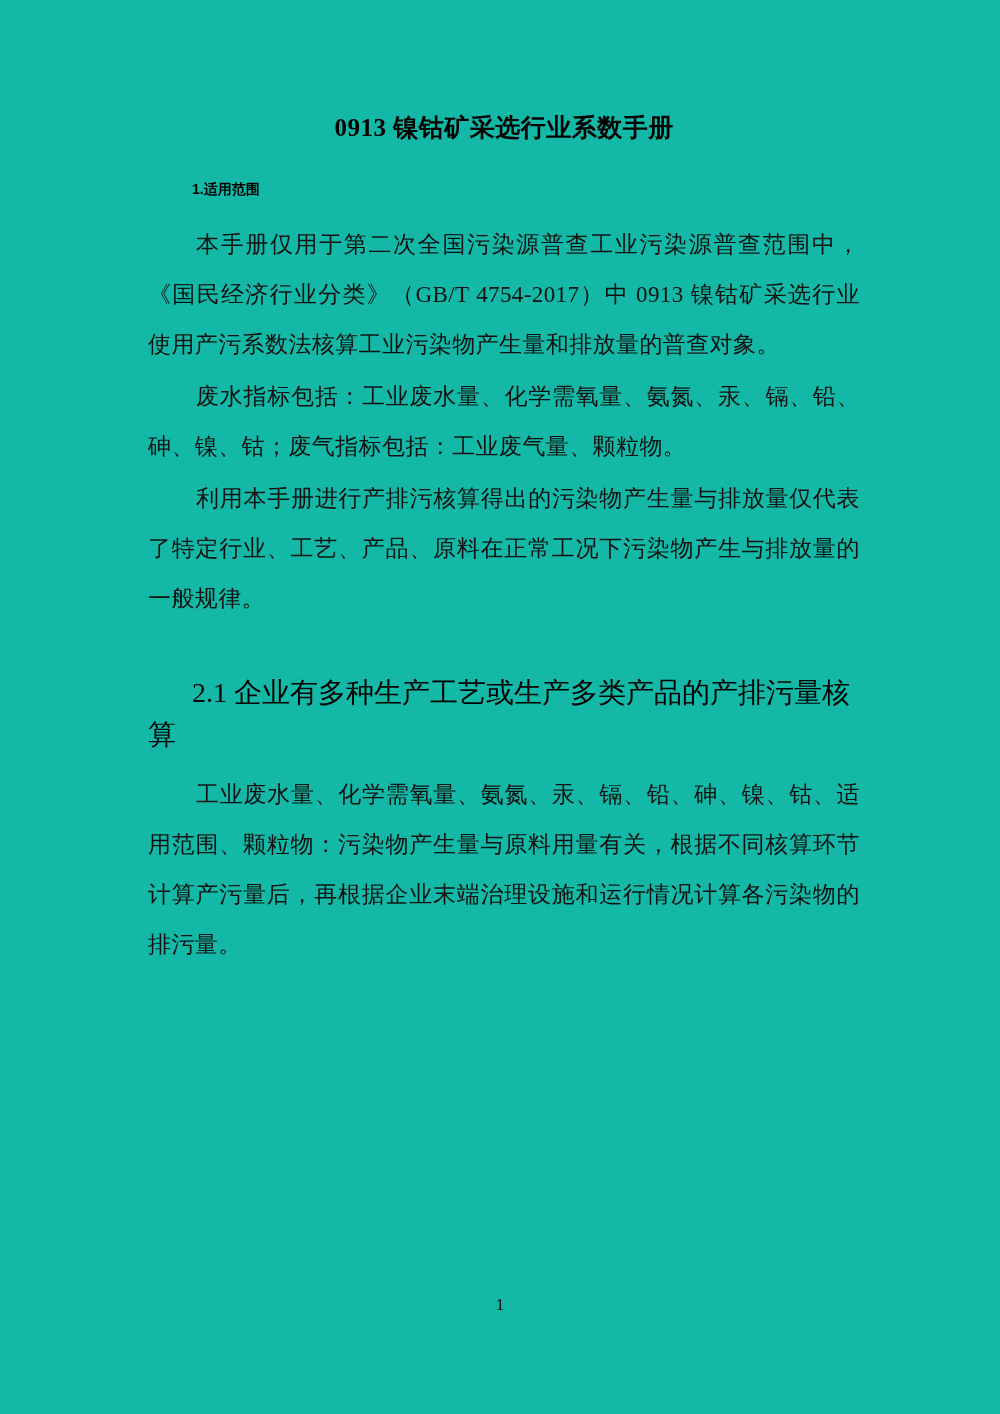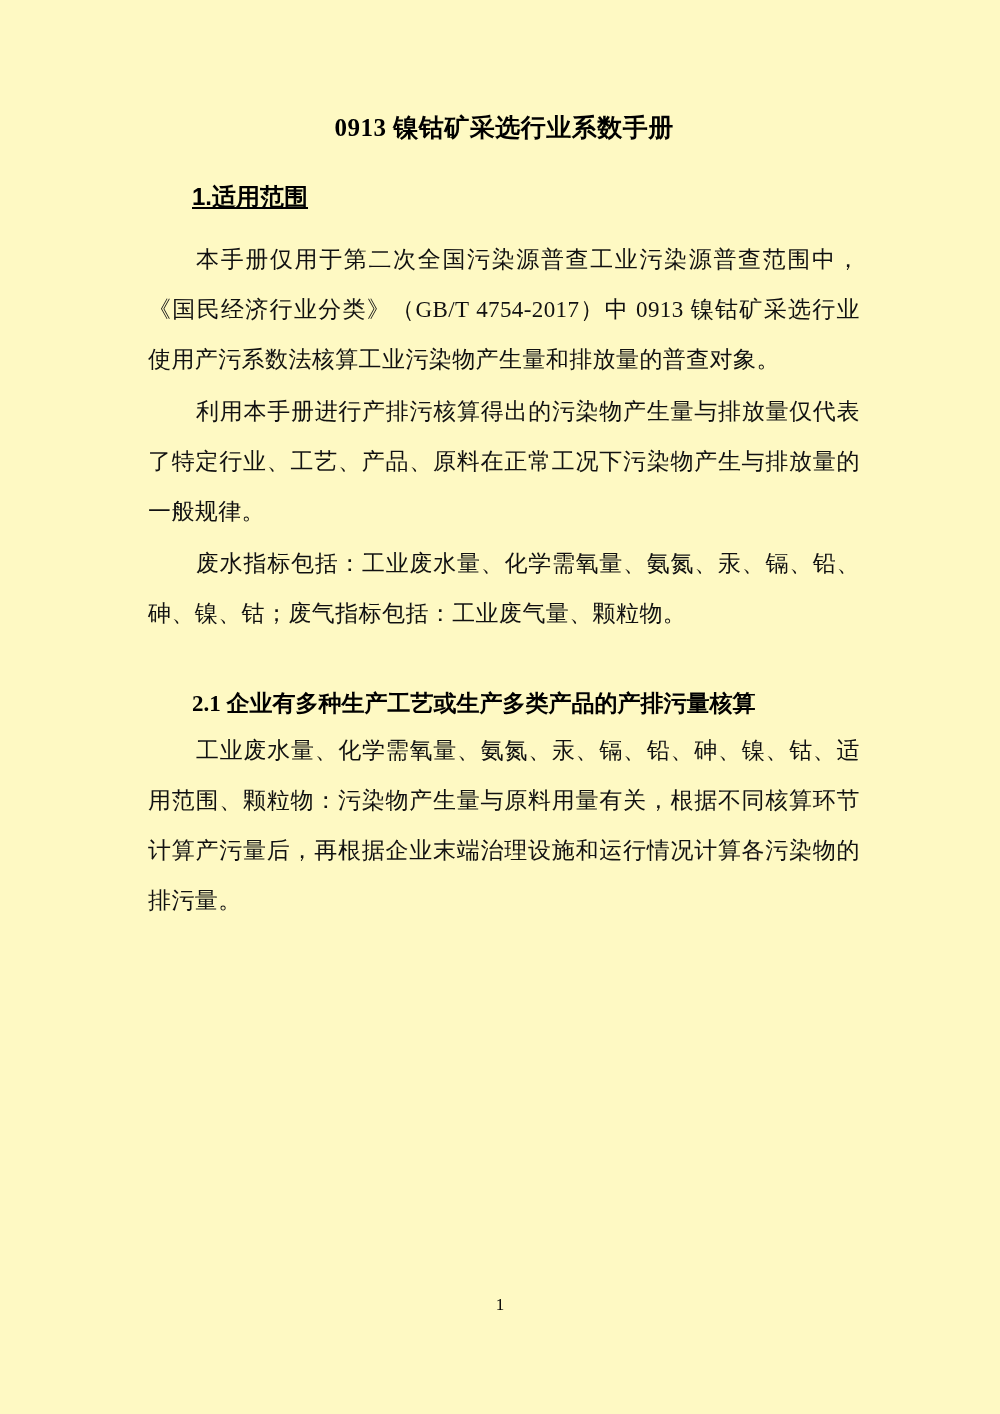--- a/index.html
+++ b/index.html
@@ -4,21 +4,21 @@
 <style>
   html, body {
     margin: 0;
     padding: 0;
     background: #b8b8b8;
   }
   .page {
     position: relative;
     width: 1000px;
     height: 1414px;
-    background: #fef9c3;
+    background: #14b8a6;
     margin: 0 auto;
     overflow: hidden;
     box-sizing: border-box;
   }
   .content {
     position: absolute;
     left: 148px;
     top: 110px;
     width: 712px;
   }
@@ -28,33 +28,32 @@
     font-weight: bold;
     font-size: 25px;
     letter-spacing: 0.5px;
     color: #000;
     margin: 0 0 34px 0;
     line-height: 1.4;
   }
   .h1 {
     font-family: "Liberation Sans", sans-serif;
     font-weight: bold;
-    font-size: 24px;
+    font-size: 14px;
     color: #000;
     margin: 0 0 20px 0;
     text-indent: 44px;
     line-height: 1.5;
-    text-decoration: underline;
   }
   .h2 {
     font-family: "Liberation Serif", serif;
-    font-weight: bold;
-    font-size: 23px;
+    font-weight: normal;
+    font-size: 28px;
     color: #000;
-    margin: 0 0 4px 0;
+    margin: 0 0 14px 0;
     text-indent: 44px;
     line-height: 1.5;
   }
   .para {
     font-family: "Liberation Serif", serif;
     font-size: 23px;
     color: #111;
     line-height: 50px;
     margin: 0 0 2px 0;
     text-indent: 48px;
@@ -79,22 +78,22 @@
 <body>
 
 <div class="page">
   <div class="content">
 
     <h1 class="doc-title">0913 镍钴矿采选行业系数手册</h1>
 
     <h2 class="h1">1.适用范围</h2>
 
     <p class="para">本手册仅用于第二次全国污染源普查工业污染源普查范围中，《国民经济行业分类》（GB/T 4754-2017）中 0913 镍钴矿采选行业使用产污系数法核算工业污染物产生量和排放量的普查对象。</p>
+    <p class="para">废水指标包括：工业废水量、化学需氧量、氨氮、汞、镉、铅、砷、镍、钴；废气指标包括：工业废气量、颗粒物。</p>
     <p class="para">利用本手册进行产排污核算得出的污染物产生量与排放量仅代表了特定行业、工艺、产品、原料在正常工况下污染物产生与排放量的一般规律。</p>
-    <p class="para">废水指标包括：工业废水量、化学需氧量、氨氮、汞、镉、铅、砷、镍、钴；废气指标包括：工业废气量、颗粒物。</p>
 
     <div class="spacer-md"></div>
 
 
     <div class="spacer-sm"></div>
 
     <h3 class="h2">2.1 企业有多种生产工艺或生产多类产品的产排污量核算</h3>
 
     <p class="para">工业废水量、化学需氧量、氨氮、汞、镉、铅、砷、镍、钴、适用范围、颗粒物：污染物产生量与原料用量有关，根据不同核算环节计算产污量后，再根据企业末端治理设施和运行情况计算各污染物的排污量。</p>
 

